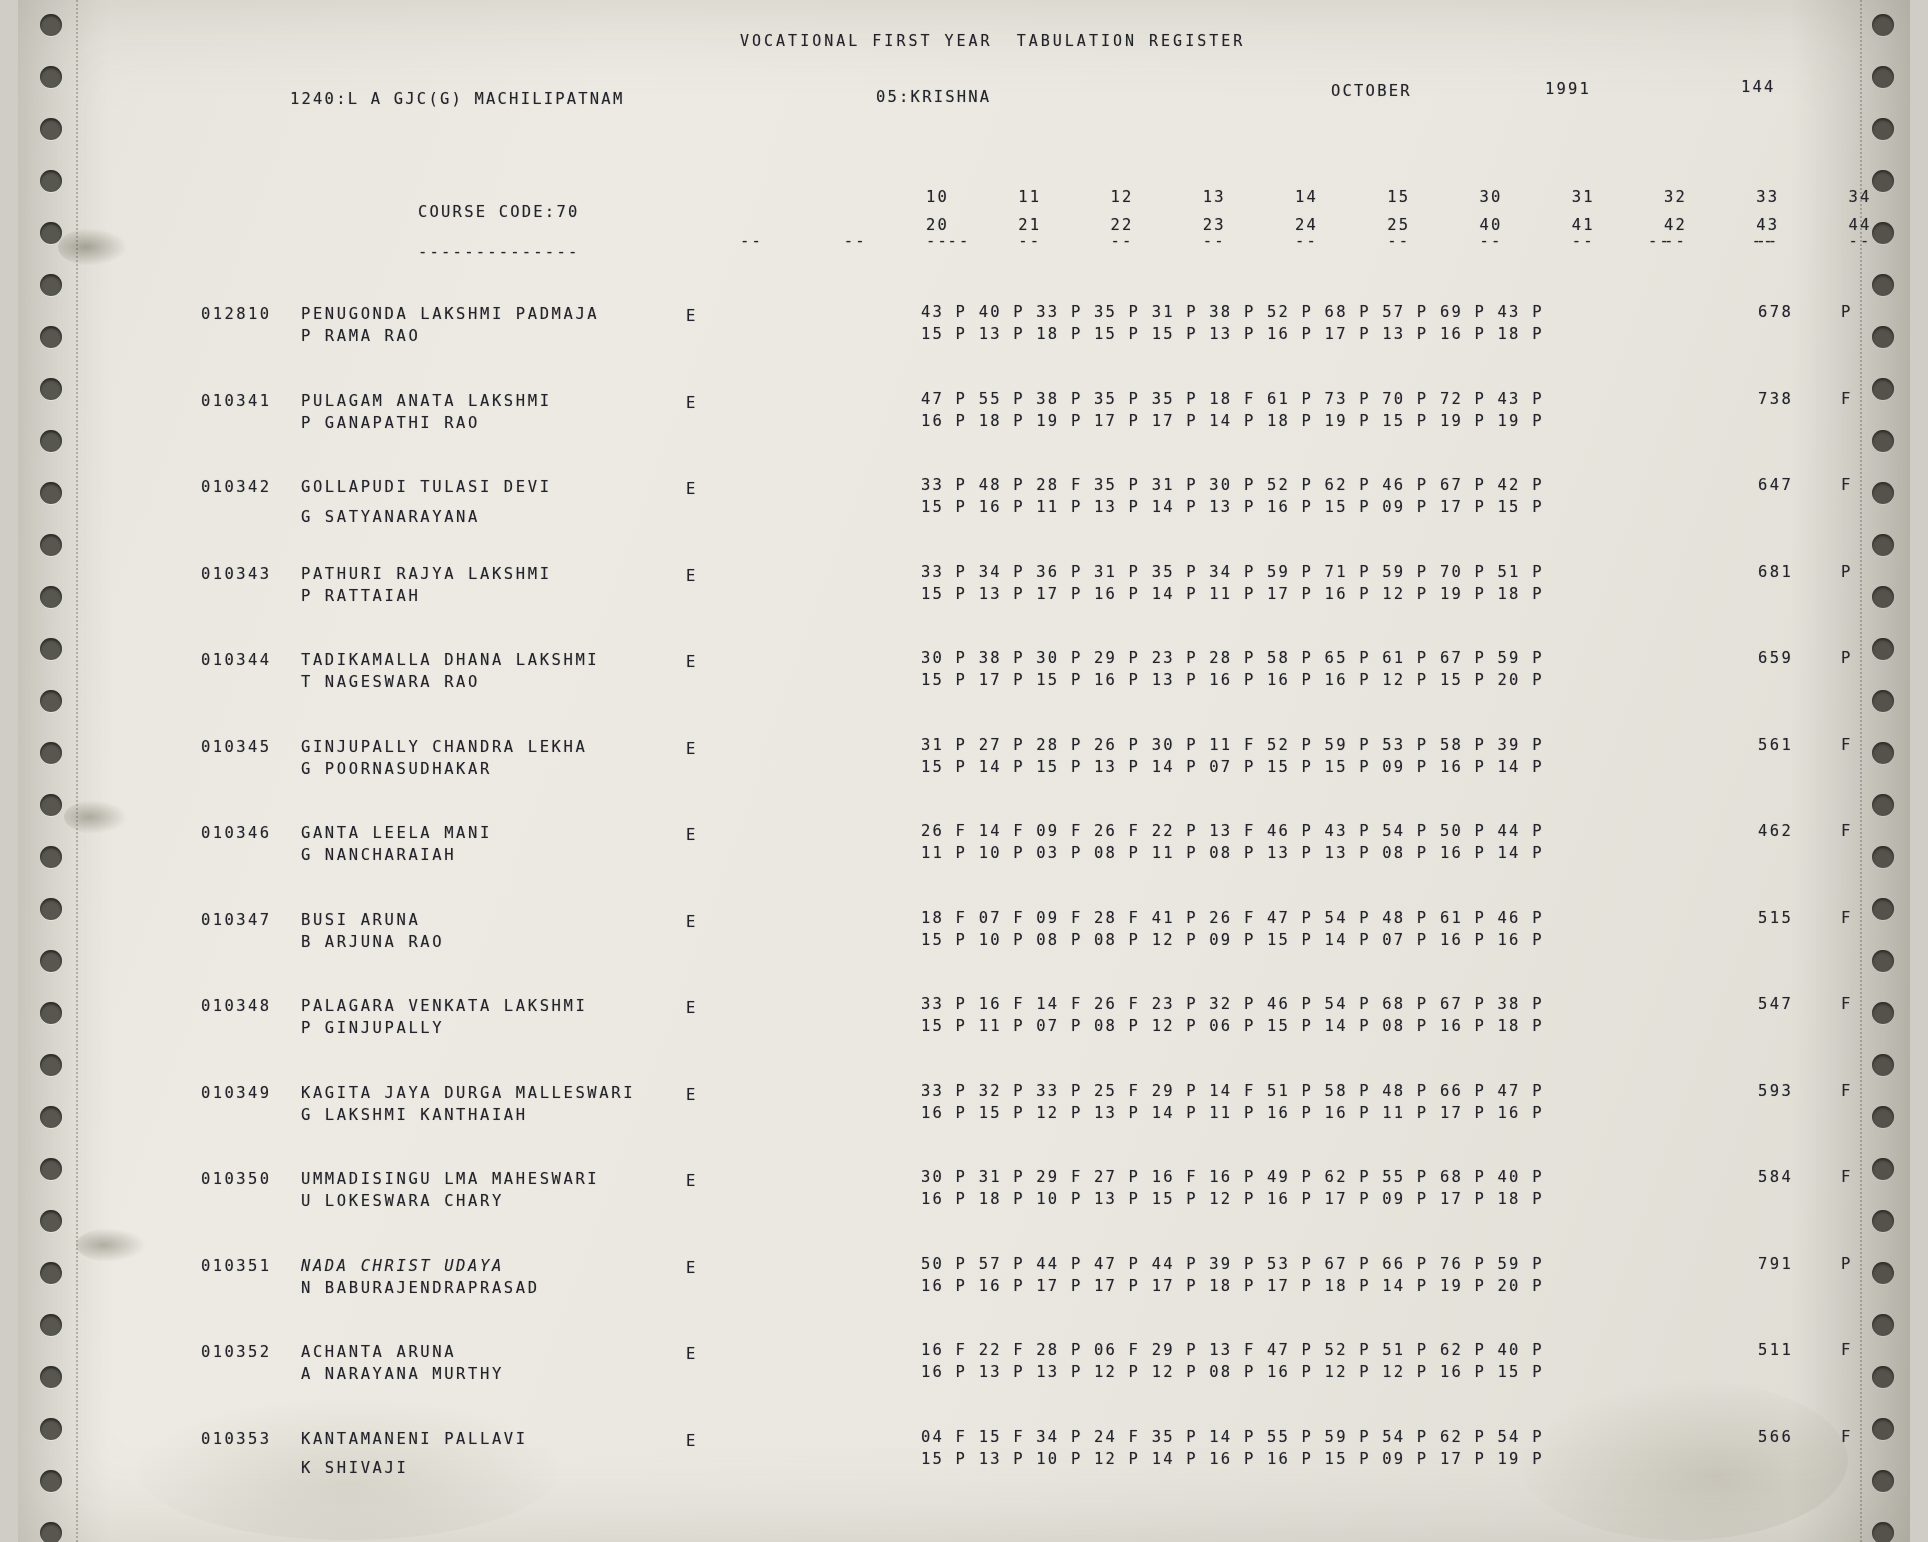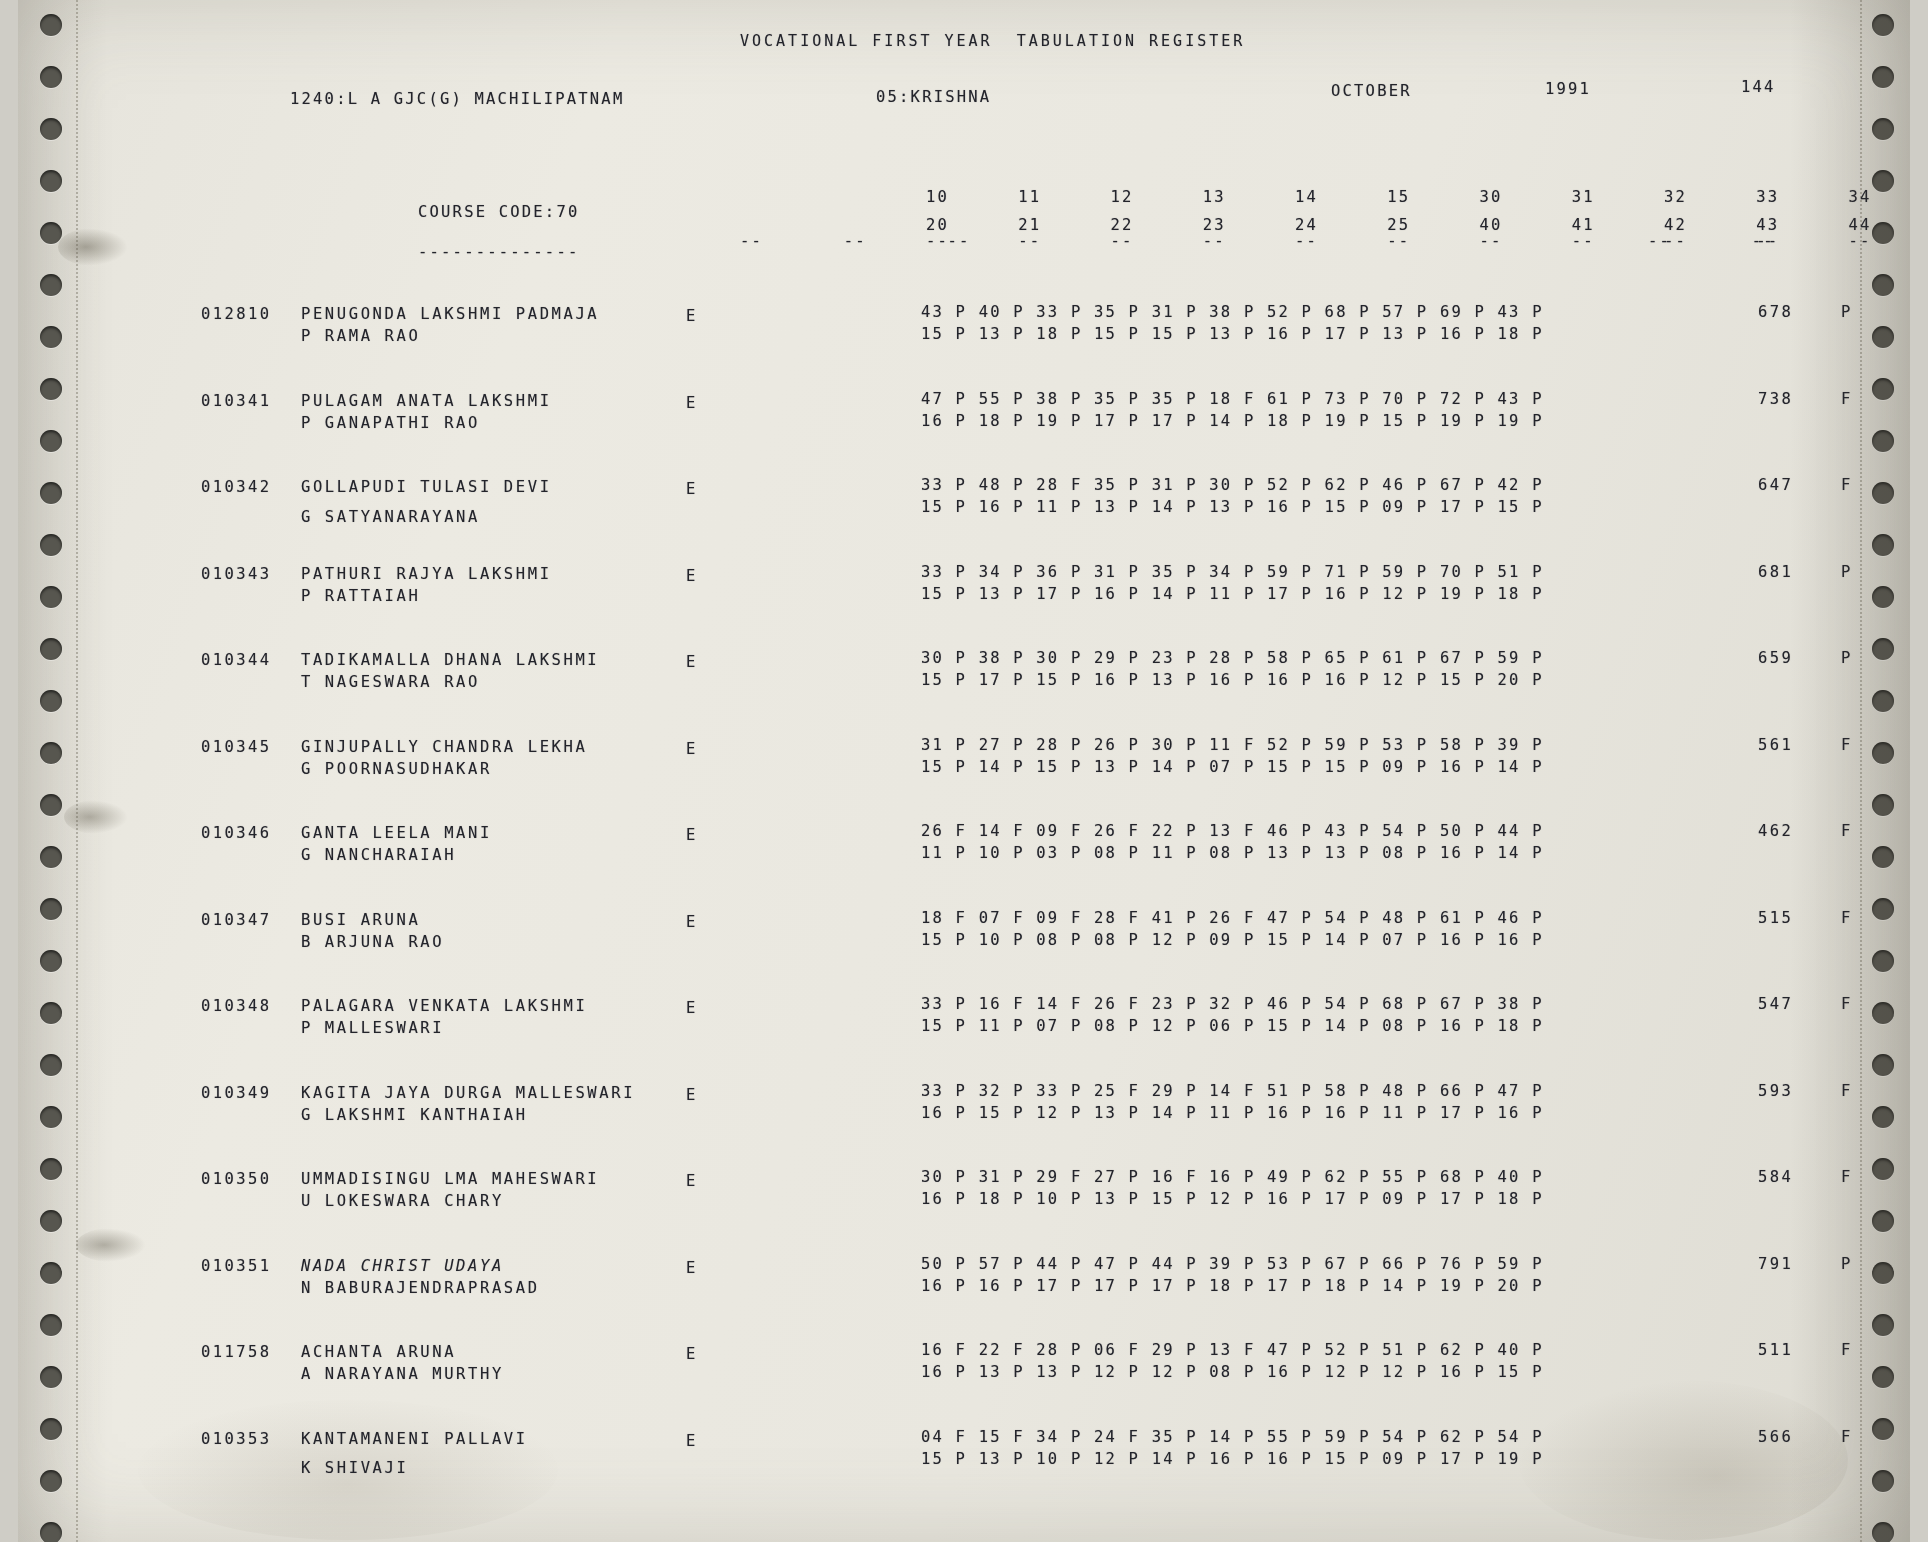--- a/index.html
+++ b/index.html
@@ -273,21 +273,21 @@
           <div class="txt t13" style="left: 283px; top: 932.5px; letter-spacing: 2.6px;">B ARJUNA RAO</div>
           <div class="txt t13" style="left: 668px; top: 912.5px; letter-spacing: 2.4px;">E</div>
           <div class="txt t13" style="left: 903px; top: 908.5px; letter-spacing: 2.2px;">18 F 07 F 09 F 28 F 41 P 26 F 47 P 54 P 48 P 61 P 46 P</div>
           <div class="txt t13" style="left: 903px; top: 930.5px; letter-spacing: 2.2px;">15 P 10 P 08 P 08 P 12 P 09 P 15 P 14 P 07 P 16 P 16 P</div>
           <div class="txt t13" style="left: 1740px; top: 908.5px; letter-spacing: 2.4px;">515</div>
           <div class="txt t13" style="left: 1823px; top: 908.5px; letter-spacing: 2.4px;">F</div>
         </div>
         <div>
           <div class="txt t13" style="left: 183px; top: 997px; letter-spacing: 2.4px;">010348</div>
           <div class="txt t13" style="left: 283px; top: 997px; letter-spacing: 2.6px;">PALAGARA VENKATA LAKSHMI</div>
-          <div class="txt t13" style="left: 283px; top: 1019px; letter-spacing: 2.6px;">P MALLESWARI</div>
+          <div class="txt t13" style="left: 283px; top: 1019px; letter-spacing: 2.6px;">P GINJUPALLY</div>
           <div class="txt t13" style="left: 668px; top: 999px; letter-spacing: 2.4px;">E</div>
           <div class="txt t13" style="left: 903px; top: 995px; letter-spacing: 2.2px;">33 P 16 F 14 F 26 F 23 P 32 P 46 P 54 P 68 P 67 P 38 P</div>
           <div class="txt t13" style="left: 903px; top: 1017px; letter-spacing: 2.2px;">15 P 11 P 07 P 08 P 12 P 06 P 15 P 14 P 08 P 16 P 18 P</div>
           <div class="txt t13" style="left: 1740px; top: 995px; letter-spacing: 2.4px;">547</div>
           <div class="txt t13" style="left: 1823px; top: 995px; letter-spacing: 2.4px;">F</div>
         </div>
         <div>
           <div class="txt t13" style="left: 183px; top: 1083.5px; letter-spacing: 2.4px;">010349</div>
           <div class="txt t13" style="left: 283px; top: 1083.5px; letter-spacing: 2.6px;">KAGITA JAYA DURGA MALLESWARI</div>
           <div class="txt t13" style="left: 283px; top: 1105.5px; letter-spacing: 2.6px;">G LAKSHMI KANTHAIAH</div>
@@ -311,21 +311,21 @@
           <div class="txt t13" style="left: 183px; top: 1256.5px; letter-spacing: 2.4px;">010351</div>
           <div class="txt t13" style="left: 283px; top: 1256.5px; letter-spacing: 2.6px; font-style: italic;">NADA CHRIST UDAYA</div>
           <div class="txt t13" style="left: 283px; top: 1278.5px; letter-spacing: 2.6px;">N BABURAJENDRAPRASAD</div>
           <div class="txt t13" style="left: 668px; top: 1258.5px; letter-spacing: 2.4px;">E</div>
           <div class="txt t13" style="left: 903px; top: 1254.5px; letter-spacing: 2.2px;">50 P 57 P 44 P 47 P 44 P 39 P 53 P 67 P 66 P 76 P 59 P</div>
           <div class="txt t13" style="left: 903px; top: 1276.5px; letter-spacing: 2.2px;">16 P 16 P 17 P 17 P 17 P 18 P 17 P 18 P 14 P 19 P 20 P</div>
           <div class="txt t13" style="left: 1740px; top: 1254.5px; letter-spacing: 2.4px;">791</div>
           <div class="txt t13" style="left: 1823px; top: 1254.5px; letter-spacing: 2.4px;">P</div>
         </div>
         <div>
-          <div class="txt t13" style="left: 183px; top: 1343px; letter-spacing: 2.4px;">011758</div>
+          <div class="txt t13" style="left: 183px; top: 1343px; letter-spacing: 2.4px;">010352</div>
           <div class="txt t13" style="left: 283px; top: 1343px; letter-spacing: 2.6px;">ACHANTA ARUNA</div>
           <div class="txt t13" style="left: 283px; top: 1365px; letter-spacing: 2.6px;">A NARAYANA MURTHY</div>
           <div class="txt t13" style="left: 668px; top: 1345px; letter-spacing: 2.4px;">E</div>
           <div class="txt t13" style="left: 903px; top: 1341px; letter-spacing: 2.2px;">16 F 22 F 28 P 06 F 29 P 13 F 47 P 52 P 51 P 62 P 40 P</div>
           <div class="txt t13" style="left: 903px; top: 1363px; letter-spacing: 2.2px;">16 P 13 P 13 P 12 P 12 P 08 P 16 P 12 P 12 P 16 P 15 P</div>
           <div class="txt t13" style="left: 1740px; top: 1341px; letter-spacing: 2.4px;">511</div>
           <div class="txt t13" style="left: 1823px; top: 1341px; letter-spacing: 2.4px;">F</div>
         </div>
         <div>
           <div class="txt t13" style="left: 183px; top: 1429.5px; letter-spacing: 2.4px;">010353</div>

